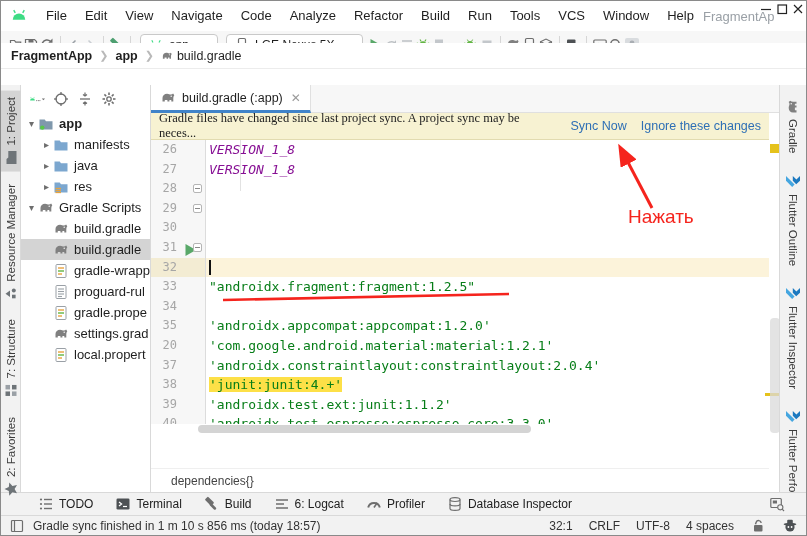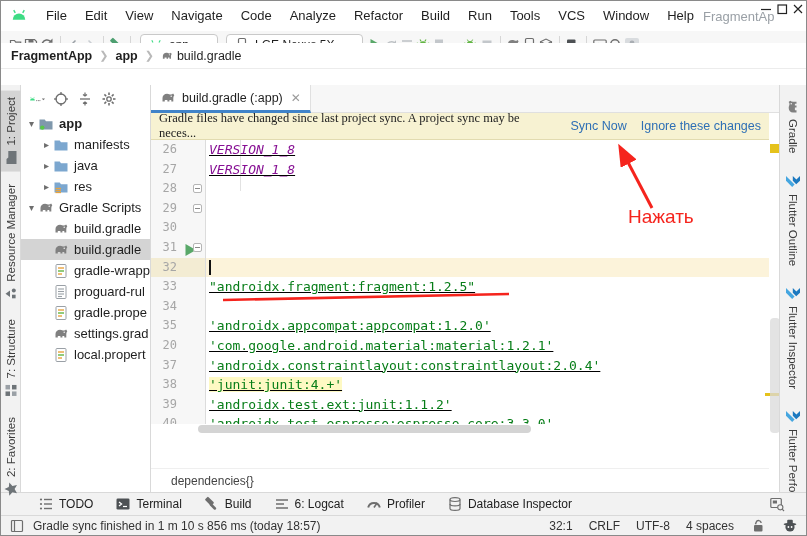--- a/index.html
+++ b/index.html
@@ -67,24 +67,24 @@
   .code { position:absolute; left:0; top:55px; width:618px; bottom:68px; font-family:"DejaVu Sans Mono","Liberation Mono",monospace; font-size:13px; overflow:hidden; }
   .cl { display:flex; height:19.6px; line-height:19.6px; position:relative; }
   .cl.caretline { background:#fcf3da; }
   .ln { width:30px; text-align:right; color:#a6a6a6; font-size:12px; flex:none; padding-right:4px; background:#f7f7f7; }
   .cl.caretline .ln { background:#f3ecd3; }
   .licons { width:25px; flex:none; position:relative; border-right:1px solid #dcdcdc; background:#f7f7f7; }
   .cl.caretline .licons { background:#f3ecd3; }
   .gut-run { position:absolute; left:1px; top:4px; width:11px; height:11px; }
   .fold { position:absolute; right:3px; top:5px; width:9px; height:9px; border:1px solid #b5b5b5; border-radius:2px; background:#fff; }
   .fold::after { content:""; position:absolute; left:1px; right:1px; top:3px; height:1px; background:#8a8a8a; }
-  .ltext { white-space:pre; padding-left:3px; color:#000;text-decoration:underline; }
+  .ltext { white-space:pre; padding-left:3px; color:#000; }
   .ltext .string { color:#067d17; }
   .ltext .field { color:#871094; font-style:italic; }
-  .ltext .warnbg { background:#fef9c3; }
+  .ltext .warnbg { background:#fde047; }
   .caret { display:inline-block; width:1.5px; height:15px; background:#111; vertical-align:-3px; }
   .iguide { position:absolute; width:1px; background:#e2e2e2; }
   
   .estripe { position:absolute; right:0; top:55px; width:12px; bottom:68px; background:#fff; }
   .vthumb { position:absolute; left:1px; width:10px; background:#d9d9d9; border-radius:4px; opacity:.75; }
   .mark-sq { position:absolute; background:#e5c21c; }
   .hscroll { position:absolute; left:0; bottom:58px; width:618px; height:9px; }
   .hthumb { position:absolute; height:8px; background:#d4d4d4; border-radius:4px; }
   .ed-bc { position:absolute; left:0; bottom:0; width:618px; height:24px; border-top:1px solid #efefef; display:flex; align-items:center; padding-left:20px; color:#444; font-size:12px; background:#fff; }
 

